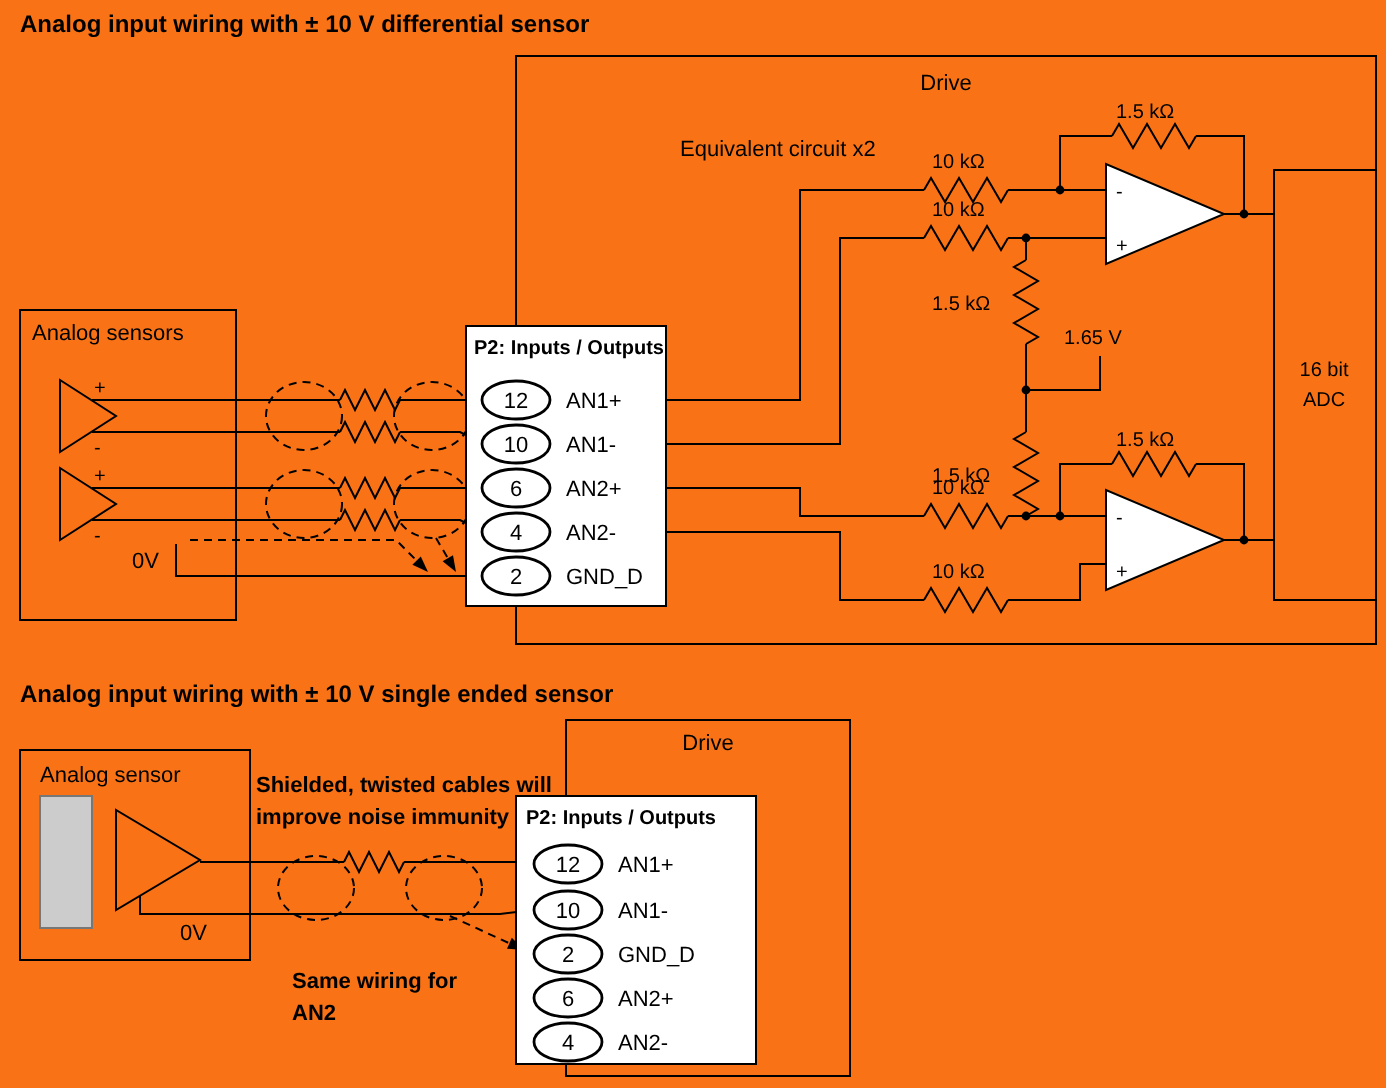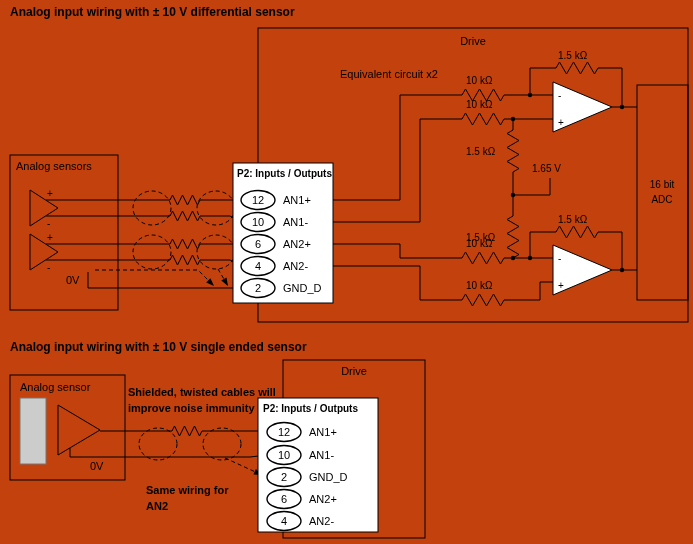--- a/index.html
+++ b/index.html
@@ -1,16 +1,16 @@
 <!DOCTYPE html>
 <html><head>
 <meta charset="utf-8">
 <style>
   html,body{margin:0;padding:0;background:#ffffff;}
-  #stage{position:relative;width:693px;height:544px;background:#c2410c;overflow:hidden;}
+  #stage{position:relative;width:693px;height:544px;background:#f97316;overflow:hidden;}
   svg{display:block;}
   text{font-family:"Liberation Sans",sans-serif;fill:#000;}
   .t12b{font-size:12px;font-weight:bold;}
   .t11{font-size:11px;}
   .t11b{font-size:11px;font-weight:bold;}
   .t10{font-size:10px;}
   .t10b{font-size:10px;font-weight:bold;}
   .mid{text-anchor:middle;}
   .ln{fill:none;stroke:#000;stroke-width:1;}
   .dash{fill:none;stroke:#000;stroke-width:1;stroke-dasharray:4 3;}

